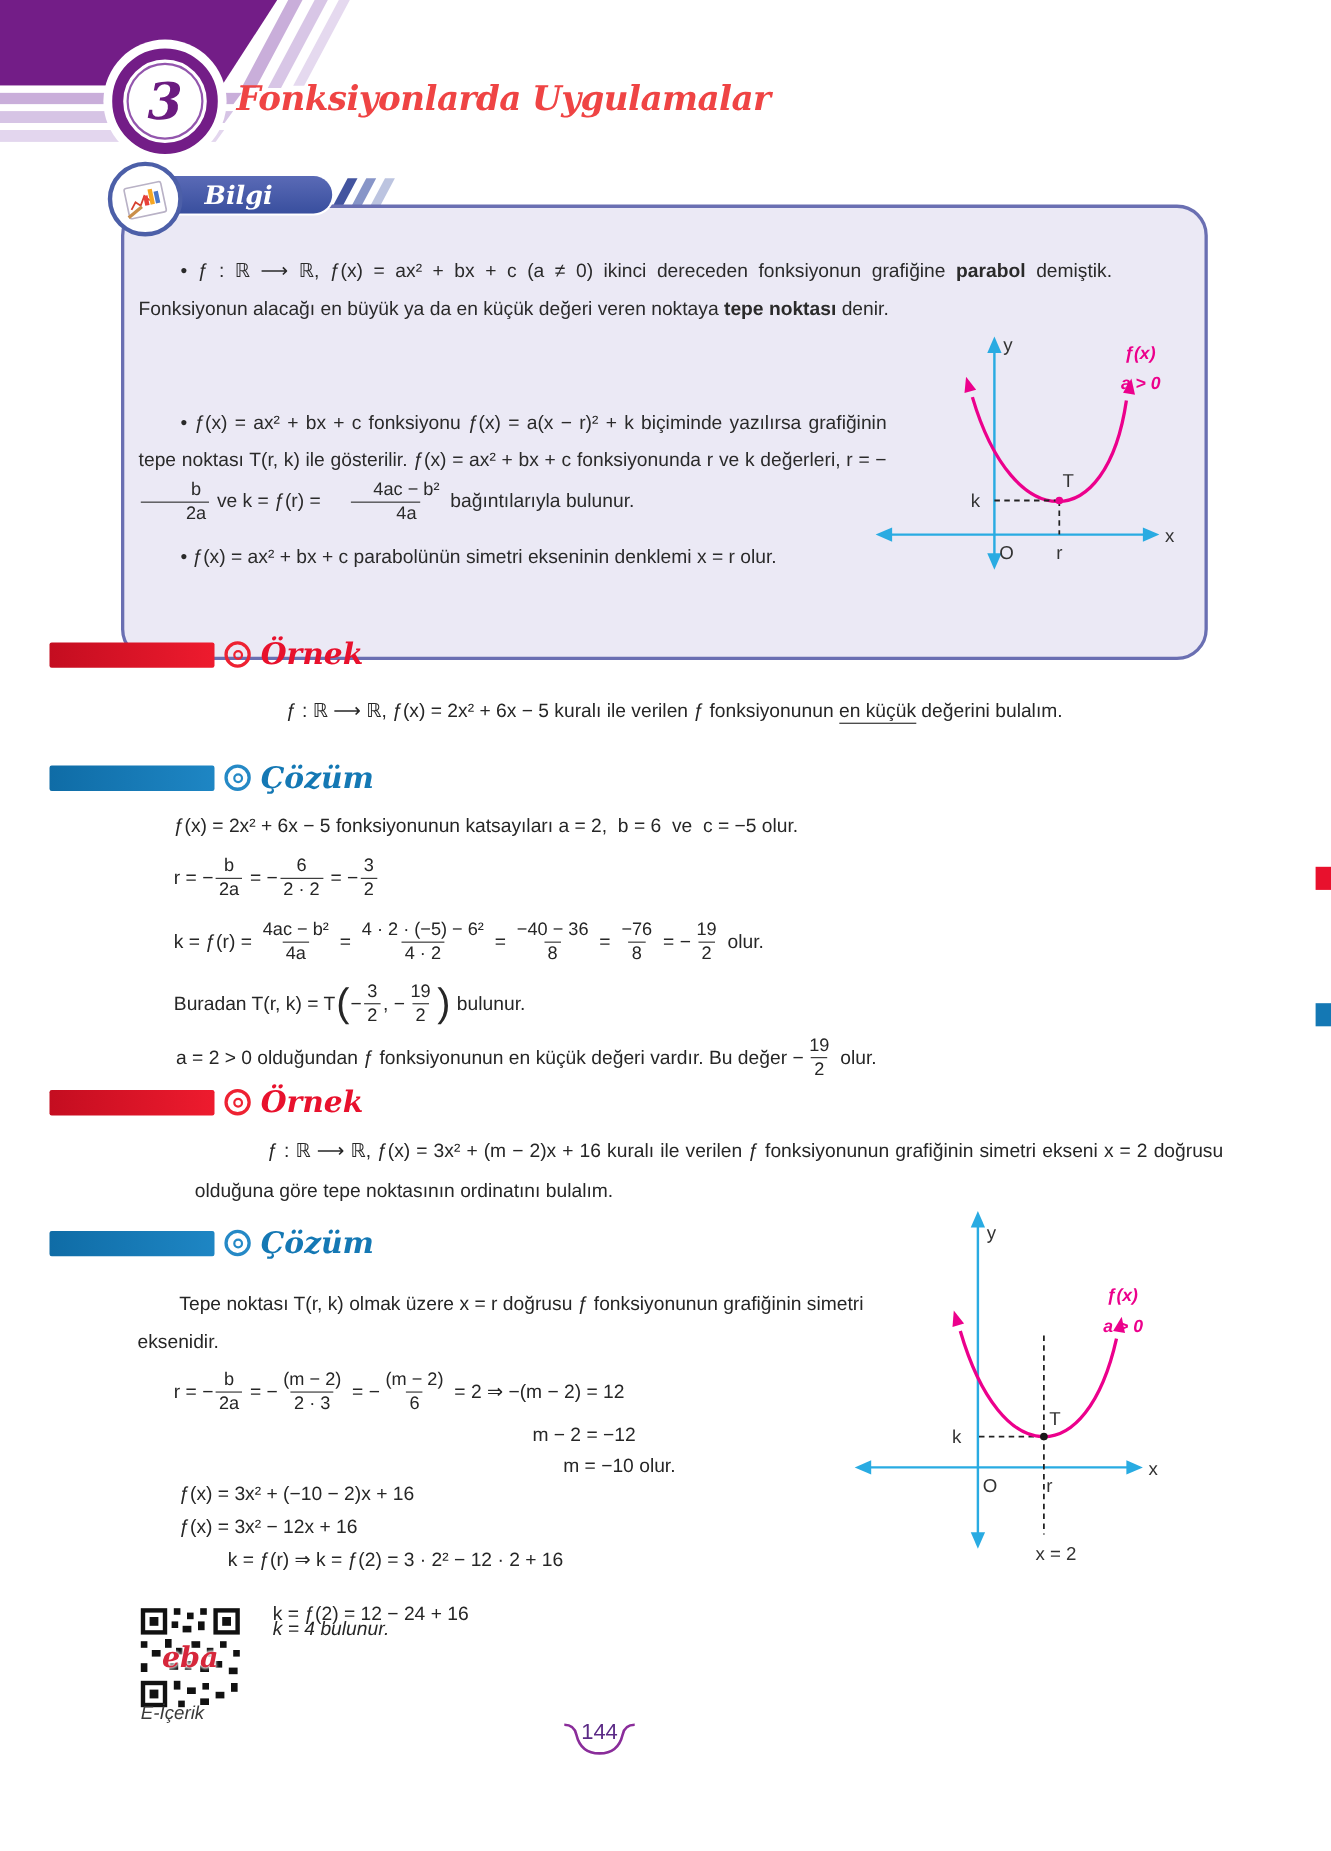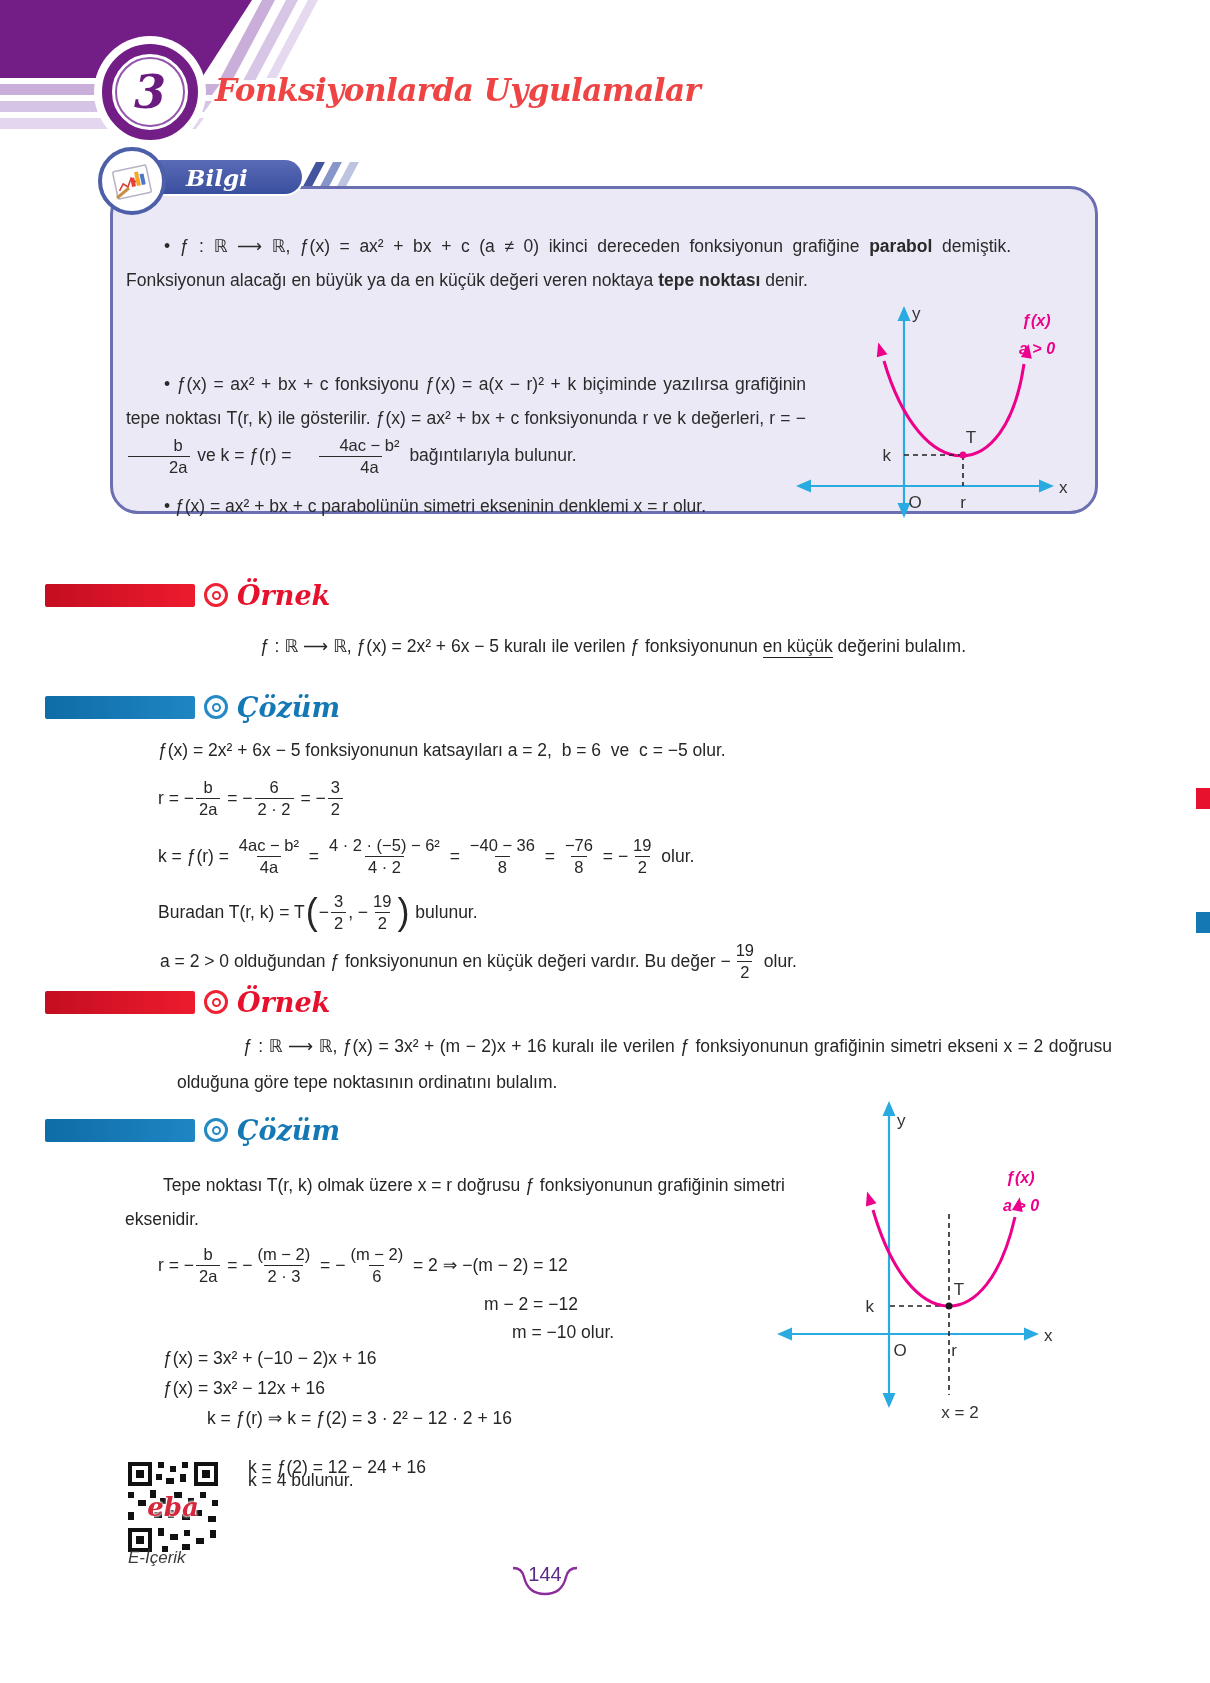--- a/index.html
+++ b/index.html
@@ -34,21 +34,21 @@
                background:linear-gradient(180deg,#5a6ab6,#394f9e);
                border-radius:0 17px 17px 0;display:flex;align-items:center;
                padding-left:34px;box-sizing:border-box;box-shadow:0 0 0 2px #fff;}
   .bilgi-badge span{font:italic bold 23px "DejaVu Serif",serif;color:#fff;text-align:center;}
   .bslash{top:162px;width:9px;height:30px;transform:skewX(-28deg);transform-origin:top left;}
   .bs1{left:316px;background:#43549f;}
   .bs2{left:333px;background:#8795c8;}
   .bs3{left:350px;background:#bcc4e0;}
 
   
-  .info-box{left:110px;top:186px;width:988px;height:328px;background:#ebe9f5;
+  .info-box{left:110px;top:186px;width:988px;height:414px;background:#ebe9f5;
             border:3px solid #6a6fb2;border-radius:28px;box-sizing:border-box;}
   .para{position:absolute;font-size:17.5px;line-height:34px;text-align:justify;color:#2a2a2a;}
   .indent{text-indent:38px;}
   .p1{left:13px;top:40px;width:885px;}
   .p2{left:13px;top:112px;width:676px;}
   .p3{left:13px;top:178px;width:680px;}
   .p4{left:13px;top:300px;width:760px;}
 
   
   .formula{position:absolute;display:flex;align-items:center;white-space:pre;
@@ -207,21 +207,21 @@
     <div class="shlabel">Çözüm</div>
   </div>
   <div class="stmt" style="left:125px;top:1168px;width:660px;text-indent:38px;line-height:34px;">Tepe noktası T(r, k) olmak üzere x = r doğrusu ƒ fonksiyonunun grafiğinin simetri eksenidir.</div>
   <div class="formula" style="left:158px;top:1240px;height:50px;"><span class="ftxt">r = −</span><span class="frac"><span class="fnum">b</span><span class="fden">2a</span></span><span class="ftxt"> = −</span><span class="frac"><span class="fnum">(m − 2)</span><span class="fden">2 · 3</span></span><span class="ftxt"> = −</span><span class="frac"><span class="fnum">(m − 2)</span><span class="fden">6</span></span><span class="ftxt"> = 2 ⇒ −(m − 2) = 12</span></div>
   <div class="mline" style="left:484px;top:1294px;">m − 2 = −12</div>
   <div class="mline" style="left:512px;top:1322px;">m = −10 olur.</div>
   <div class="mline" style="left:163px;top:1348px;">ƒ(x) = 3x² + (−10 − 2)x + 16</div>
   <div class="mline" style="left:163px;top:1378px;">ƒ(x) = 3x² − 12x + 16</div>
   <div class="mline" style="left:163px;top:1408px;margin-left:44px;">k = ƒ(r) ⇒ k = ƒ(2) = 3 · 2² − 12 · 2 + 16</div>
   <div class="mline" style="left:248px;top:1457px;">k = ƒ(2) = 12 − 24 + 16</div>
-  <div class="mline" style="left:248px;top:1470px;">k = 4 bulunur.</div>
+  <div class="mline" style="left:248px;top:1470px;font-style:italic;">k = 4 bulunur.</div>
 
   <svg class="abs" style="left:770px;top:1082px;" width="296" height="348" viewBox="0 0 296 348">
     <line x1="119" y1="30" x2="119" y2="315" stroke="#29abe2" stroke-width="2.2"></line>
     <polygon points="119,19 112.5,34 125.5,34" fill="#29abe2"></polygon>
     <polygon points="119,326 112.5,311 125.5,311" fill="#29abe2"></polygon>
     <line x1="18" y1="252" x2="258" y2="252" stroke="#29abe2" stroke-width="2.2"></line>
     <polygon points="7,252 22,245.5 22,258.5" fill="#29abe2"></polygon>
     <polygon points="269,252 254,245.5 254,258.5" fill="#29abe2"></polygon>
     <line x1="179" y1="132" x2="179" y2="313" stroke="#222" stroke-width="1.6" stroke-dasharray="5,4"></line>
     <line x1="120" y1="224" x2="176" y2="224" stroke="#222" stroke-width="1.6" stroke-dasharray="5,4"></line>

